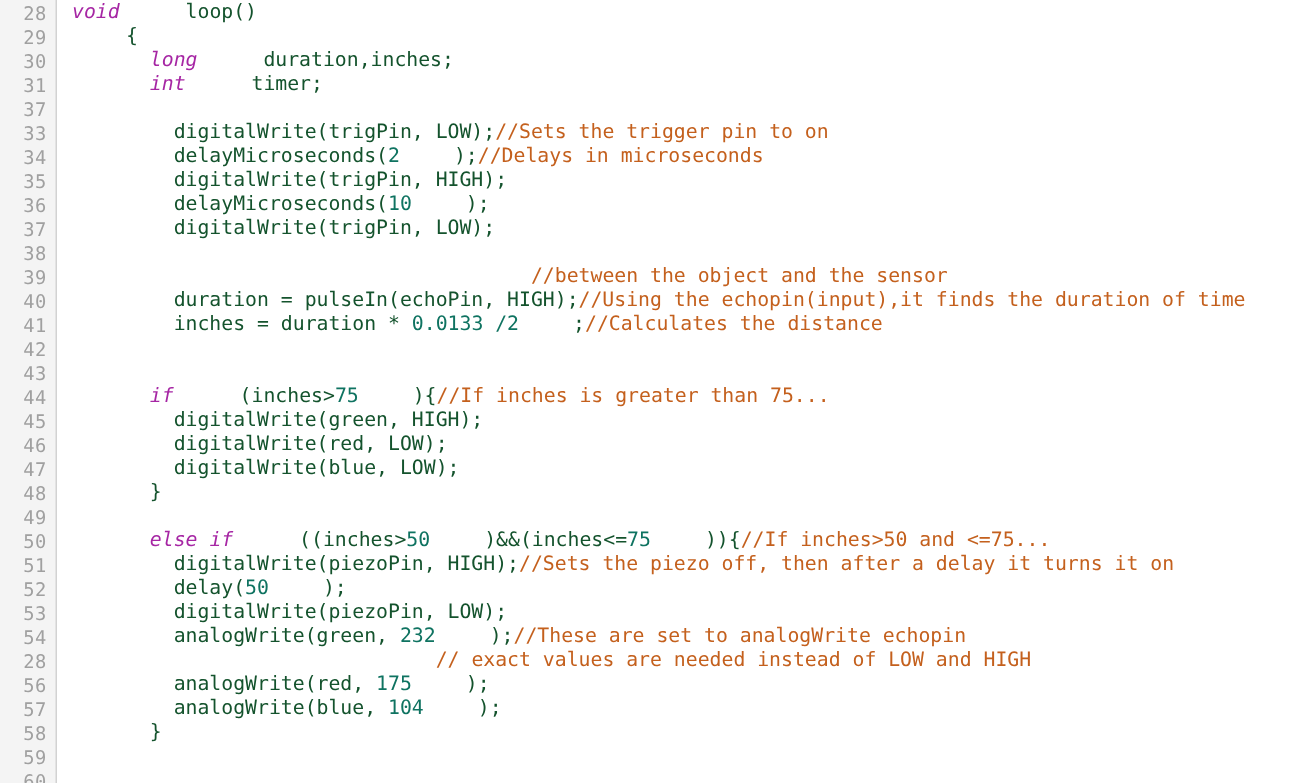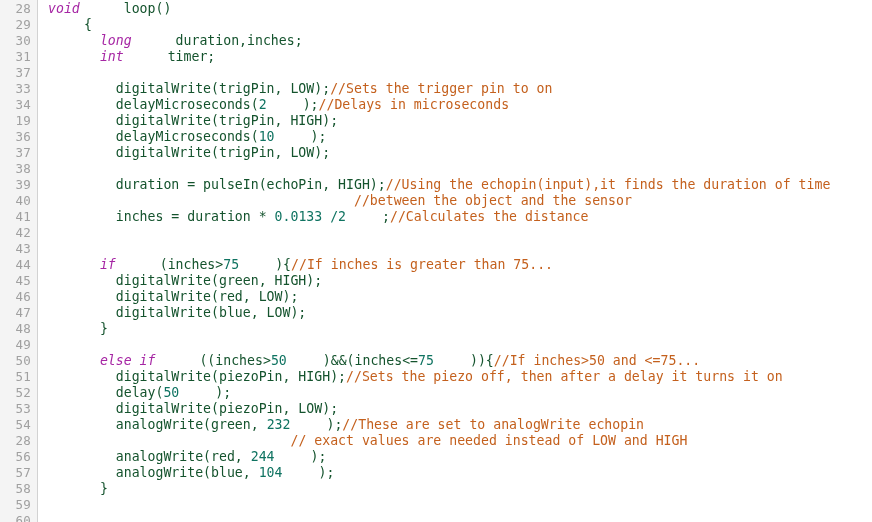--- a/index.html
+++ b/index.html
@@ -66,21 +66,21 @@
 
 <div id="editor">
   <div id="gutter">
       <div class="ln">28</div>
       <div class="ln">29</div>
       <div class="ln">30</div>
       <div class="ln">31</div>
       <div class="ln">37</div>
       <div class="ln">33</div>
       <div class="ln">34</div>
-      <div class="ln">19</div>
+      <div class="ln">35</div>
       <div class="ln">36</div>
       <div class="ln">37</div>
       <div class="ln">38</div>
       <div class="ln">39</div>
       <div class="ln">40</div>
       <div class="ln">41</div>
       <div class="ln">42</div>
       <div class="ln">43</div>
       <div class="ln">44</div>
       <div class="ln">45</div>
@@ -105,35 +105,35 @@
       <div class="cl"><span class="pln">{</span></div>
       <div class="cl"><span class="pln">  </span><span class="kw">long</span><span class="pln"> duration,inches;</span></div>
       <div class="cl"><span class="pln">  </span><span class="kw">int</span><span class="pln"> timer;</span></div>
       <div class="cl">&nbsp;</div>
       <div class="cl"><span class="pln">    digitalWrite(trigPin, LOW);</span><span class="cmt">//Sets the trigger pin to on</span></div>
       <div class="cl"><span class="pln">    delayMicroseconds(</span><span class="num">2</span><span class="pln">);</span><span class="cmt">//Delays in microseconds</span></div>
       <div class="cl"><span class="pln">    digitalWrite(trigPin, HIGH);</span></div>
       <div class="cl"><span class="pln">    delayMicroseconds(</span><span class="num">10</span><span class="pln">);</span></div>
       <div class="cl"><span class="pln">    digitalWrite(trigPin, LOW);</span></div>
       <div class="cl">&nbsp;</div>
+      <div class="cl"><span class="pln">                                  </span><span class="cmt">//between the object and the sensor</span></div>
       <div class="cl"><span class="pln">    duration = pulseIn(echoPin, HIGH);</span><span class="cmt">//Using the echopin(input),it finds the duration of time</span></div>
-      <div class="cl"><span class="pln">                                  </span><span class="cmt">//between the object and the sensor</span></div>
       <div class="cl"><span class="pln">    inches = duration * </span><span class="num">0.0133 /2</span><span class="pln">;</span><span class="cmt">//Calculates the distance</span></div>
       <div class="cl">&nbsp;</div>
       <div class="cl">&nbsp;</div>
       <div class="cl"><span class="pln">  </span><span class="kw">if</span><span class="pln"> (inches&gt;</span><span class="num">75</span><span class="pln">){</span><span class="cmt">//If inches is greater than 75...</span></div>
       <div class="cl"><span class="pln">    digitalWrite(green, HIGH);</span></div>
       <div class="cl"><span class="pln">    digitalWrite(red, LOW);</span></div>
       <div class="cl"><span class="pln">    digitalWrite(blue, LOW);</span></div>
       <div class="cl"><span class="pln">  }</span></div>
       <div class="cl">&nbsp;</div>
       <div class="cl"><span class="pln">  </span><span class="kw">else if</span><span class="pln"> ((inches&gt;</span><span class="num">50</span><span class="pln">)&amp;&amp;(inches&lt;=</span><span class="num">75</span><span class="pln">)){</span><span class="cmt">//If inches&gt;50 and &lt;=75...</span></div>
       <div class="cl"><span class="pln">    digitalWrite(piezoPin, HIGH);</span><span class="cmt">//Sets the piezo off, then after a delay it turns it on</span></div>
       <div class="cl"><span class="pln">    delay(</span><span class="num">50</span><span class="pln">);</span></div>
       <div class="cl"><span class="pln">    digitalWrite(piezoPin, LOW);</span></div>
       <div class="cl"><span class="pln">    analogWrite(green, </span><span class="num">232</span><span class="pln">);</span><span class="cmt">//These are set to analogWrite echopin</span></div>
       <div class="cl"><span class="pln">                          </span><span class="cmt">// exact values are needed instead of LOW and HIGH</span></div>
-      <div class="cl"><span class="pln">    analogWrite(red, </span><span class="num">244</span><span class="pln">);</span></div>
+      <div class="cl"><span class="pln">    analogWrite(red, </span><span class="num">175</span><span class="pln">);</span></div>
       <div class="cl"><span class="pln">    analogWrite(blue, </span><span class="num">104</span><span class="pln">);</span></div>
       <div class="cl"><span class="pln">  }</span></div>
       <div class="cl">&nbsp;</div>
     </div>
 </div>
 
 </body></html>

